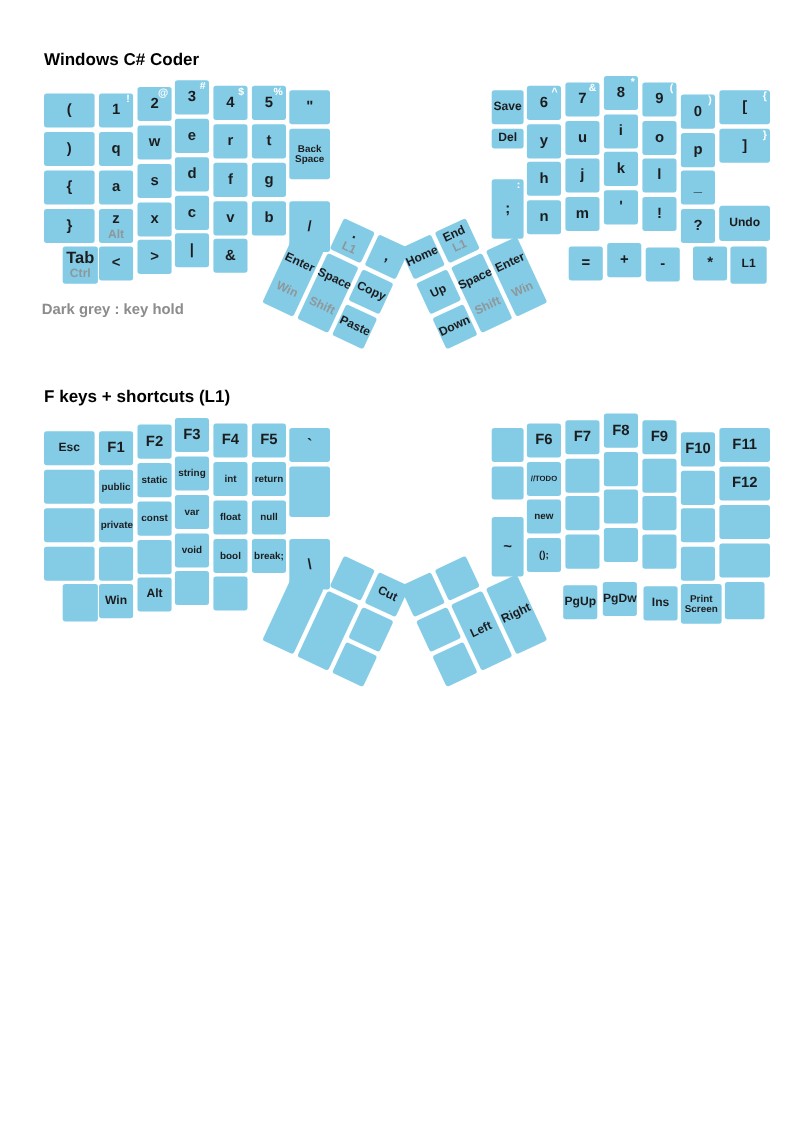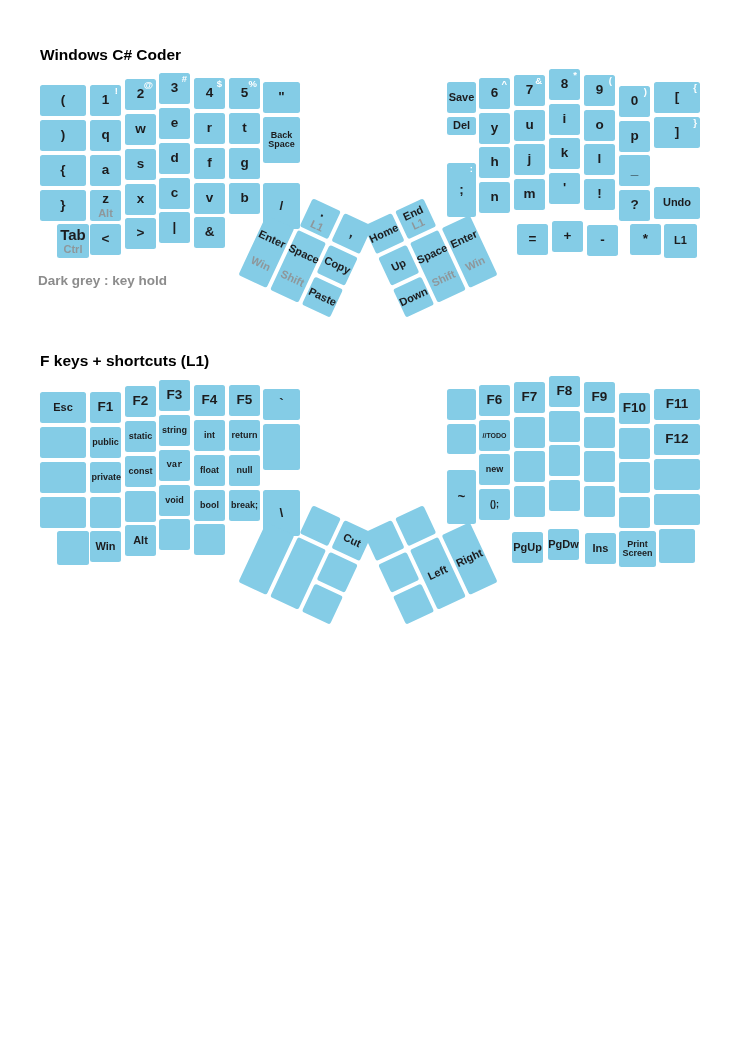--- a/index.html
+++ b/index.html
@@ -324,21 +324,21 @@
         <span class="tap">return</span>
       </div>
       <div class="key lg" style="left: 263px; top: 424px; width: 37px; height: 46px;"></div>
       <div class="key lg" style="left: 40px; top: 462px; width: 46px; height: 31px;"></div>
       <div class="key sm" style="left: 90px; top: 462px; width: 31px; height: 31px; align-items: flex-end;">
         <span class="tap">private</span>
       </div>
       <div class="key sm" style="left: 125px; top: 456px; width: 31px; height: 31px;">
         <span class="tap">const</span>
       </div>
-      <div class="key sm" style="left: 159px; top: 450px; width: 31px; height: 31px; font-family: Liberation Mono, monospace;">
+      <div class="key sm" style="left: 159px; top: 450px; width: 31px; height: 31px;">
         <span class="tap">var</span>
       </div>
       <div class="key sm" style="left: 194px; top: 455px; width: 31px; height: 31px;">
         <span class="tap">float</span>
       </div>
       <div class="key sm" style="left: 229px; top: 455px; width: 31px; height: 31px;">
         <span class="tap">null</span>
       </div>
       <div class="key lg" style="left: 40px; top: 497px; width: 46px; height: 31px;"></div>
       <div class="key lg" style="left: 90px; top: 497px; width: 31px; height: 31px;"></div>

